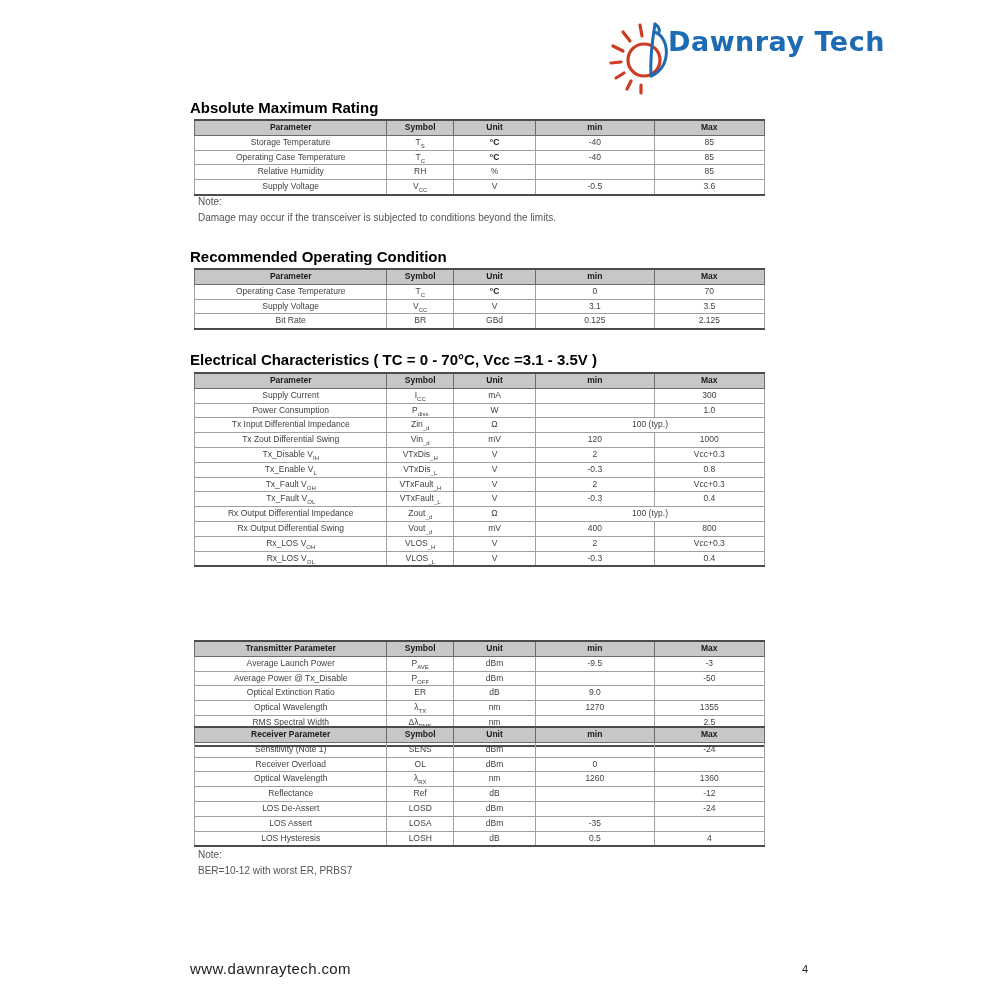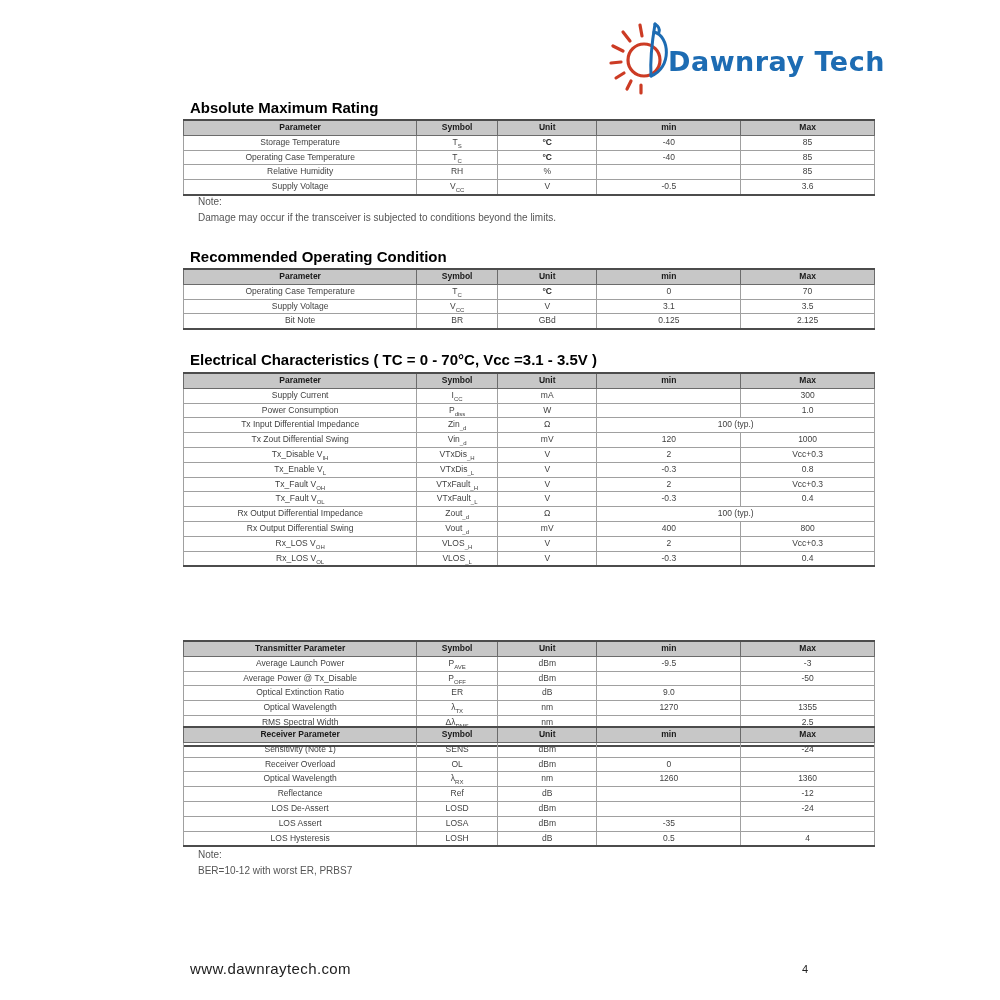--- a/index.html
+++ b/index.html
@@ -2,33 +2,33 @@
 <html><head>
 <meta charset="utf-8">
 <style>
   html,body { margin:0; padding:0; background:#e8e8e8; }
   .page {
     position:relative; width:1000px; height:1000px; margin:0 auto;
     background:#ffffff; overflow:hidden;
     font-family:"Liberation Sans", sans-serif; color:#222;
   }
   
-  .logo { position:absolute; left:608px; top:12px; display:flex; align-items:center; }
+  .logo { position:absolute; left:608px; top:12px; display:flex; }
   .logo-text {
     font-size:27px; font-weight:bold; color:#1d6cb3;
     margin-left:-12px; margin-top:14px; letter-spacing:0.5px;
     font-family:"DejaVu Sans","Liberation Sans",sans-serif;
   }
   
   .sec-title {
     position:absolute; left:190px; font-size:15px; font-weight:bold; color:#000;
     white-space:nowrap;
   }
   
-  .tbl-wrap { position:absolute; left:183px; width:692px; }
+  .tbl-wrap { position:absolute; left:194px; width:571px; }
   table { width:100%; border-collapse:collapse; table-layout:fixed;
           border-top:2px solid #4c4c4c; border-bottom:2px solid #4c4c4c; }
   th {
     background:#c7c7c7; font-size:8.5px; font-weight:bold; color:#1a1a1a;
     border:1px solid #6b6b6b; height:13.8px; line-height:13.8px; padding:0;
     text-align:center; overflow:hidden;
   }
   td {
     font-size:8.5px; color:#3f3f3f; border:1px solid #a0a0a0;
     height:13.8px; line-height:13.8px; padding:0; text-align:center;
@@ -160,21 +160,21 @@
             <td>70</td>
           </tr>
           <tr>
             <td>Supply Voltage</td>
             <td>V<sub>CC</sub></td>
             <td>V</td>
             <td>3.1</td>
             <td>3.5</td>
           </tr>
           <tr>
-            <td>Bit Note</td>
+            <td>Bit Rate</td>
             <td>BR</td>
             <td>GBd</td>
             <td>0.125</td>
             <td>2.125</td>
           </tr>
         </tbody>
     </table>
   </div>
 
   <div class="sec-title" id="t-ele">Electrical Characteristics ( TC = 0 - 70°C, Vcc =3.1 - 3.5V )</div>

